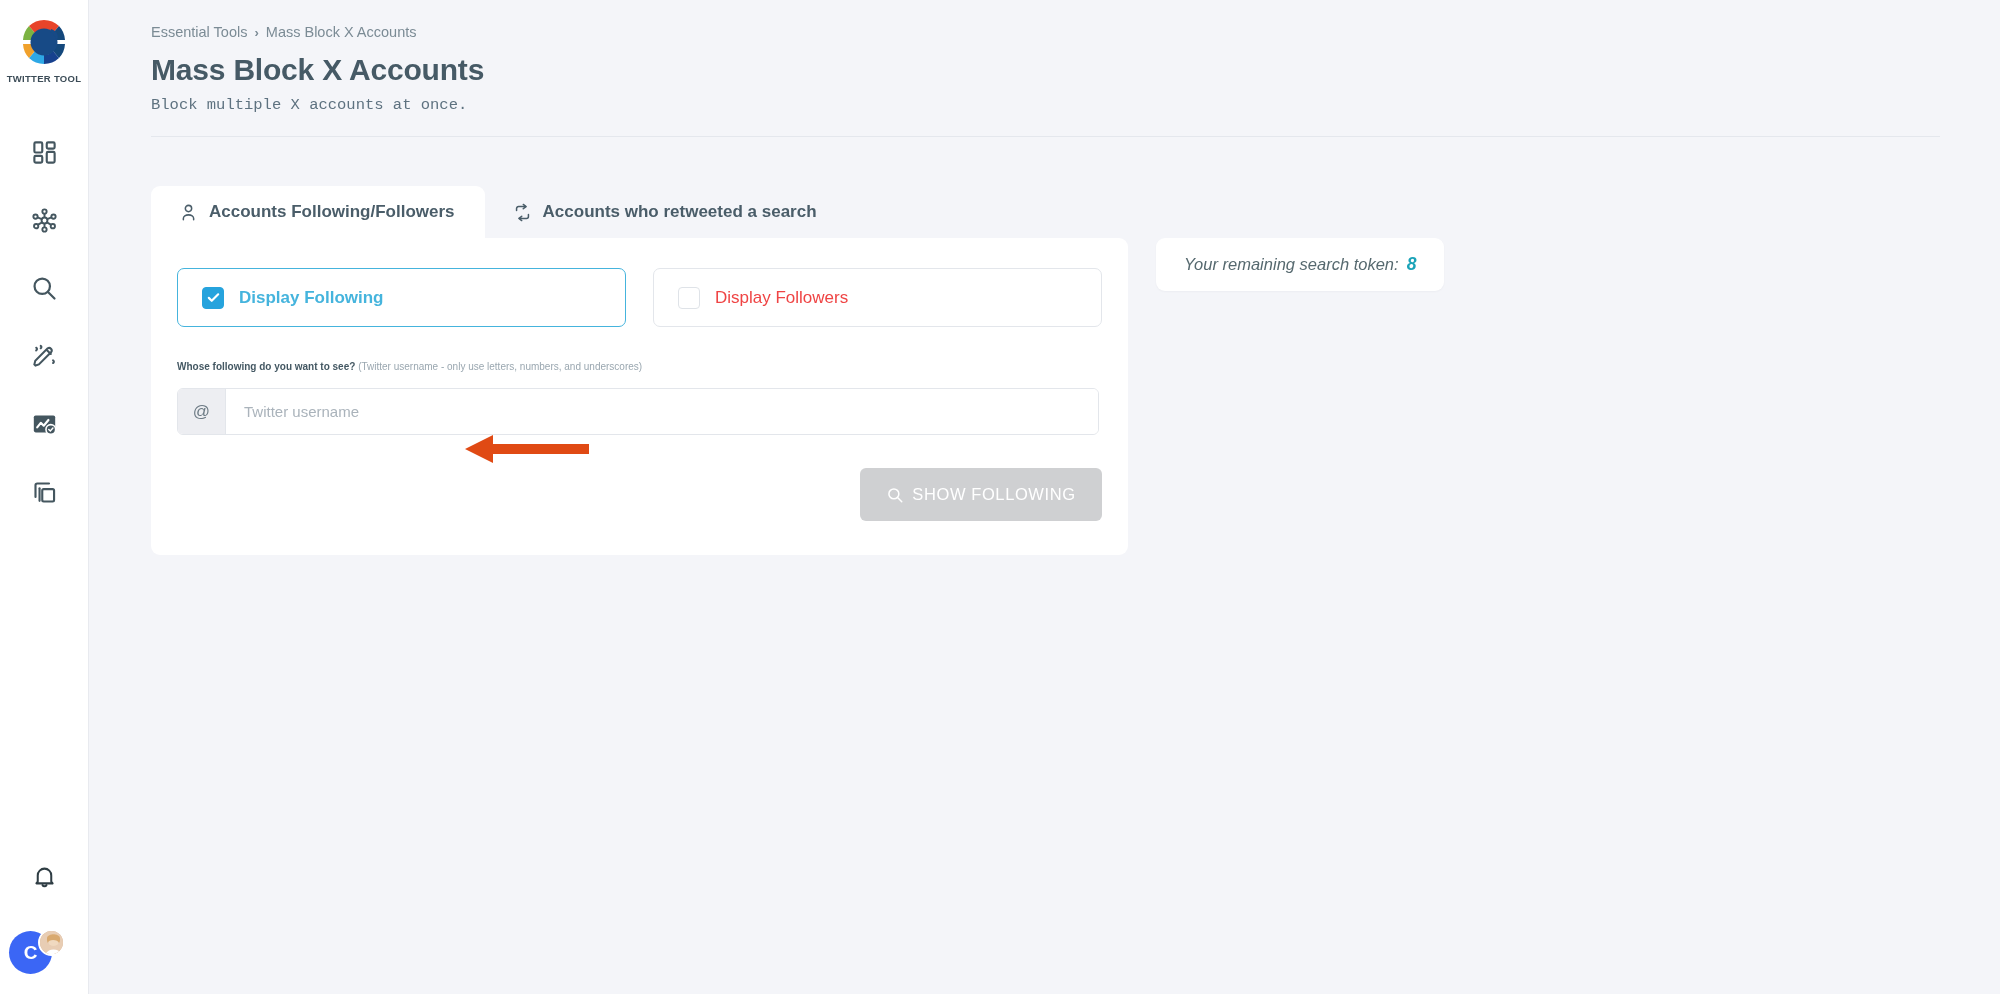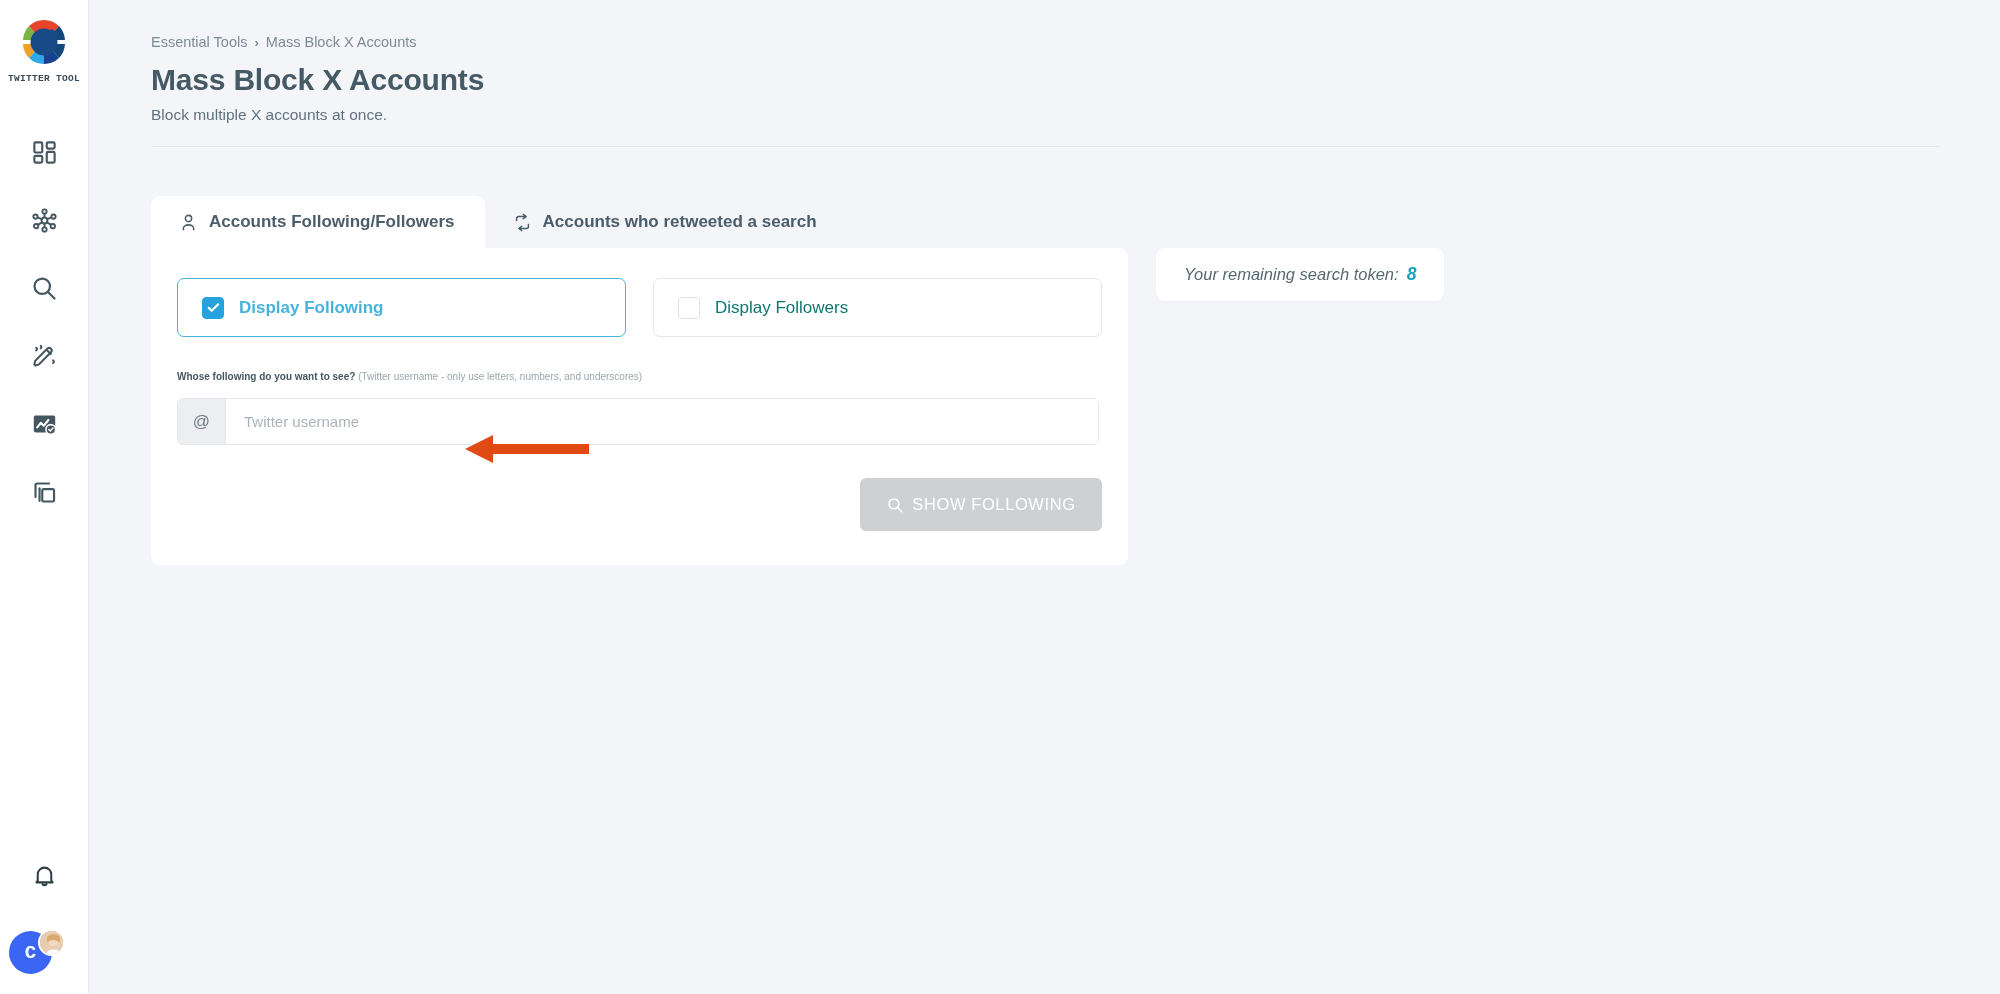--- a/index.html
+++ b/index.html
@@ -28,21 +28,20 @@
   .sidebar {
     width: 89px;
     height: 994px;
     background: #ffffff;
     border-right: 1px solid #e8eaef;
     flex: 0 0 89px;
     display: flex;
     flex-direction: column;
     align-items: center;
     position: relative;
-    font-family: Liberation Mono, monospace;
   }
 
   .logo-wrap {
     margin-top: 16px;
     display: flex;
     flex-direction: column;
     align-items: center;
   }
 
   .logo-mark { width: 52px; height: 52px; display: block; }
@@ -130,21 +129,21 @@
     overflow: hidden;
     cursor: pointer;
   }
 
   .avatar svg { display: block; }
 
   
   .main {
     flex: 1 1 auto;
     height: 994px;
-    padding: 34px 60px 0 62px;
+    padding: 24px 60px 0 62px;
     position: relative;
   }
 
   .breadcrumb {
     font-size: 14.5px;
     color: #7b8b95;
     display: flex;
     align-items: center;
     gap: 7px;
     line-height: 1.2;
@@ -159,20 +158,21 @@
     font-size: 30px;
     font-weight: bold;
     color: #465a66;
     letter-spacing: -0.2px;
   }
 
   .page-sub {
     margin-top: 9px;
     font-size: 15.5px;
     color: #5e7280;
+    font-family: Liberation Mono, monospace;
   }
 
   .title-rule {
     margin-top: 22px;
     height: 1px;
     background: #e4e7ed;
     width: 100%;
   }
 
   .content-row {
@@ -252,21 +252,21 @@
   }
 
   .cbox.on {
     background: #26a3dd;
     border-color: #26a3dd;
   }
 
   .cbox svg { display: block; }
 
   .check-label { font-size: 17px; color: #4d6插; }
-  .check-label { font-size: 17px; color: #0f766e; }
+  .check-label { font-size: 17px; color: #ef4444; }
   .check-card.selected .check-label { color: #45b4dd; }
 
   .field-label {
     margin-top: 34px;
     font-size: 10px;
     color: #4c6插;
   }
   .field-label { color: #4c6069; }
 
   .field-label b { font-weight: bold; color: #44586 3; }

